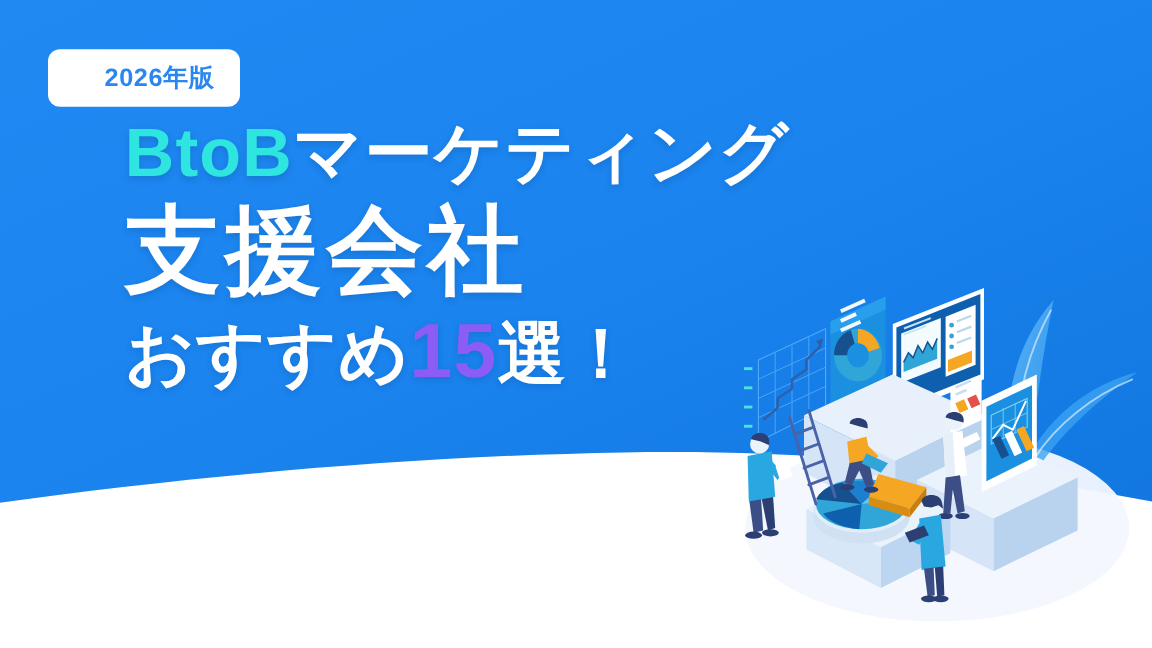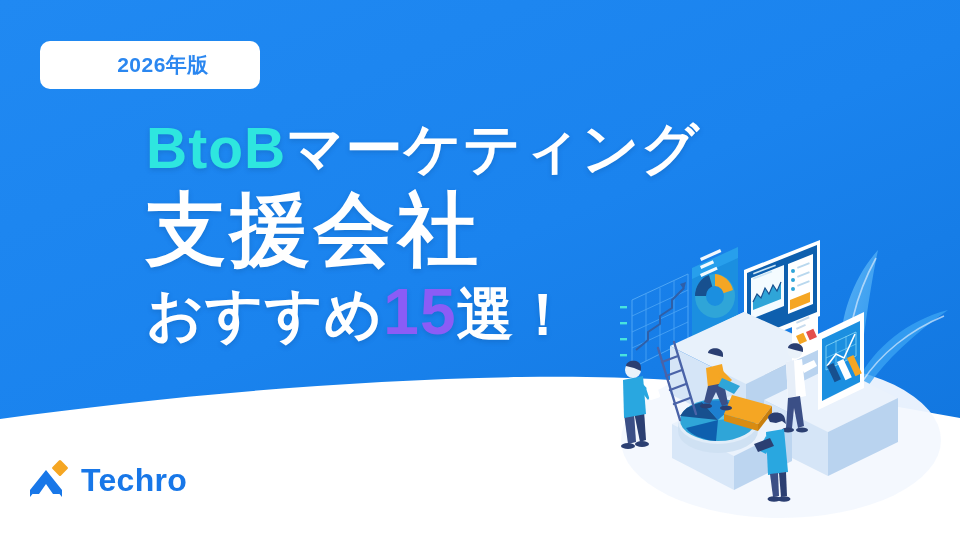--- a/index.html
+++ b/index.html
@@ -22,21 +22,21 @@
     inset: 0;
     z-index: 0;
   }
   .bg-blue svg { display: block; width: 960px; height: 540px; }
 
   
   .badge {
     position: absolute;
     left: 40px;
     top: 41px;
-    width: 220px;
+    width: 160px;
     height: 48px;
     background: #ffffff;
     border-radius: 10px;
     z-index: 5;
     display: flex;
     align-items: center;
     justify-content: center;
   }
   .badge-text {
     color: #2b87f0;
@@ -44,24 +44,23 @@
     font-weight: bold;
     letter-spacing: 0.5px;
     padding-left: 26px;
     white-space: nowrap;
   }
 
   
   .headline {
     position: absolute;
     left: 0;
-    top: 112px;
+    top: 92px;
     z-index: 5;
     color: #ffffff;
-    padding-left: 42px;
   }
   .line {
     white-space: nowrap;
     font-weight: bold;
     text-shadow: 0 2px 5px rgba(10, 60, 120, 0.22);
   }
   .line1 {
     margin-left: 104px;
     font-size: 57px;
     line-height: 72px;
@@ -336,24 +335,14 @@
         <path d="M174,246 L182,245 L183,268 L177,269 Z" fill="#3b4f86"></path>
         <path d="M183,245 L190,244 L191,268 L185,269 Z" fill="#2b3f72"></path>
         <ellipse cx="178" cy="271" rx="6.5" ry="2.8" fill="#2b3f72"></ellipse>
         <ellipse cx="188" cy="271" rx="6.5" ry="2.8" fill="#2b3f72"></ellipse>
         <path d="M170,208 L162,222 L170,226 L176,214 Z" fill="#29a7e0"></path>
         <path d="M158,216 L174,210 L178,218 L162,224 Z" fill="#2b3f72"></path>
       </g>
     </svg>
   </div>
 
-  <div class="logo">
-    <span class="logo-mark">
-      <svg width="42" height="40" viewBox="0 0 42 40" xmlns="http://www.w3.org/2000/svg">
-        <path d="M4,34 L18,14 L32,34 L25,34 L18,24 L11,34 Z" fill="#1877e8"></path>
-        <path d="M2,30 L18,10 L34,30 L34,37 L18,18 L2,37 Z" fill="#1877e8"></path>
-        <rect x="26" y="2" width="12" height="12" rx="1.5" transform="rotate(45 32 8)" fill="#f5a623"></rect>
-      </svg>
-    </span>
-    <span class="logo-text">Techro</span>
-  </div>
 
 </div>
 
 </body></html>

